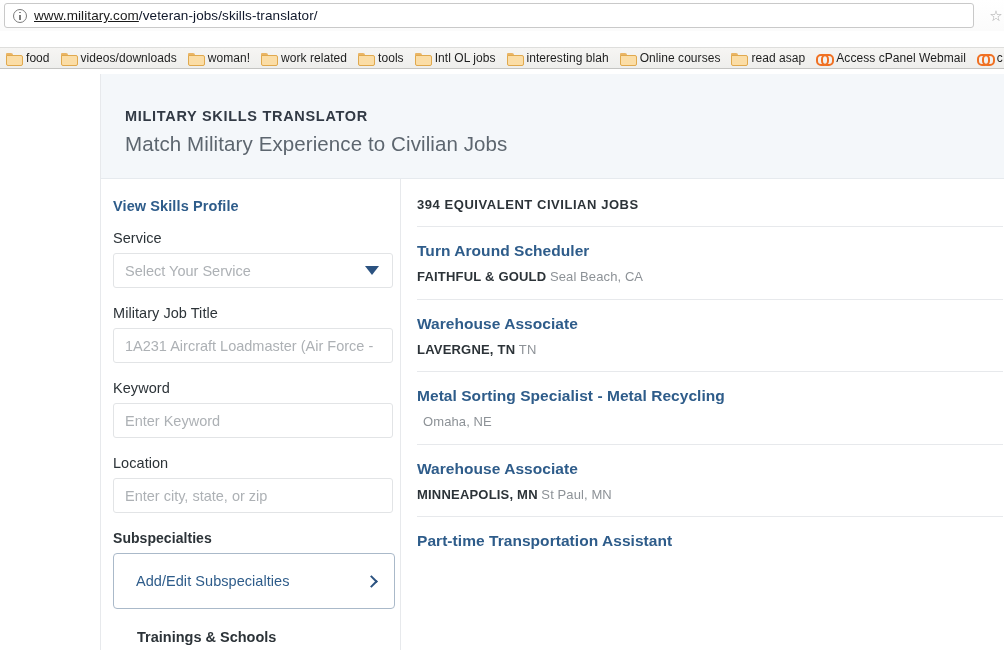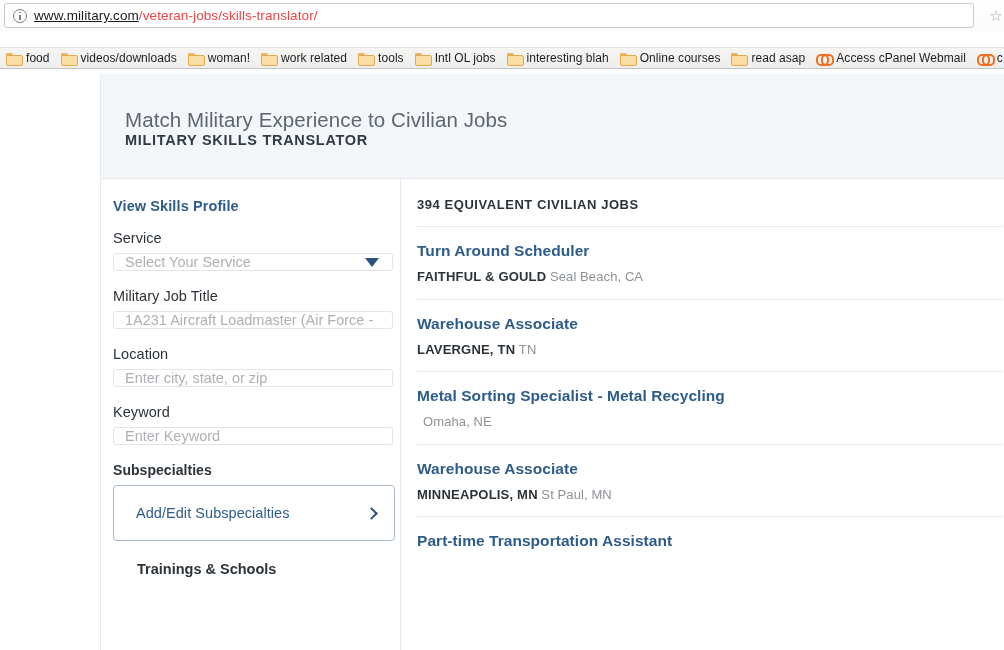--- a/index.html
+++ b/index.html
@@ -59,21 +59,21 @@
   }
   #info-icon::after {
     content: "";
     position: absolute;
     left: 5.4px; top: 5px;
     width: 1.4px; height: 5px;
     background: #7b7b7b;
   }
   .url-text { font-size: 13.5px; letter-spacing: 0.1px; }
   .url-host { color: #1b1b1b; text-decoration: underline; }
-  .url-path { color: #ef4444; }
+  .url-path { color: #0f172a; }
 
   #star-wrap {
     width: 26px;
     height: 25px;
     flex: 0 0 auto;
     display: flex;
     align-items: center;
     justify-content: center;
     overflow: hidden;
   }
@@ -212,21 +212,21 @@
   .field-group { margin-bottom: 17px; }
   .field-label {
     font-size: 14.5px;
     color: #2c3338;
     margin-bottom: 7px;
     letter-spacing: 0.05px;
   }
   .field-label.bold { font-weight: bold; font-size: 14px; }
   .text-input {
     width: 280px;
-    height: 18px;
+    height: 35px;
     border: 1px solid #e2e4e6;
     border-radius: 3px;
     background: #ffffff;
     display: flex;
     align-items: center;
     padding: 0 11px;
     font-size: 14.5px;
     color: #adb1b5;
     overflow: hidden;
     white-space: nowrap;
@@ -379,22 +379,22 @@
       <span class="bm-label">cPanel Login--</span>
     </div>
   </div>
 
 </div>
 
 <div id="page">
   <div id="content-card">
 
     <div id="page-header">
+      <div id="header-kicker">MILITARY SKILLS TRANSLATOR</div>
       <div id="header-title">Match Military Experience to Civilian Jobs</div>
-      <div id="header-kicker">MILITARY SKILLS TRANSLATOR</div>
     </div>
 
     <div id="columns">
 
       <div id="left-col">
 
         <a id="view-skills-profile">View Skills Profile</a>
 
         <div class="field-group">
           <div class="field-label">Service</div>
@@ -405,30 +405,30 @@
         </div>
 
         <div class="field-group">
           <div class="field-label">Military Job Title</div>
           <div class="text-input">
             <span>1A231 Aircraft Loadmaster (Air Force -</span>
           </div>
         </div>
 
         <div class="field-group">
+          <div class="field-label">Keyword</div>
+          <div class="text-input">
+            <span>Enter Keyword</span>
+          </div>
+        </div>
+
+        <div class="field-group">
           <div class="field-label">Location</div>
           <div class="text-input">
             <span>Enter city, state, or zip</span>
-          </div>
-        </div>
-
-        <div class="field-group">
-          <div class="field-label">Keyword</div>
-          <div class="text-input">
-            <span>Enter Keyword</span>
           </div>
         </div>
 
         <div class="field-group">
           <div class="field-label bold">Subspecialties</div>
           <div id="subspecialties-button">
             <span id="subspecialties-label">Add/Edit Subspecialties</span>
             <span class="chevron-right"></span>
           </div>
         </div>

